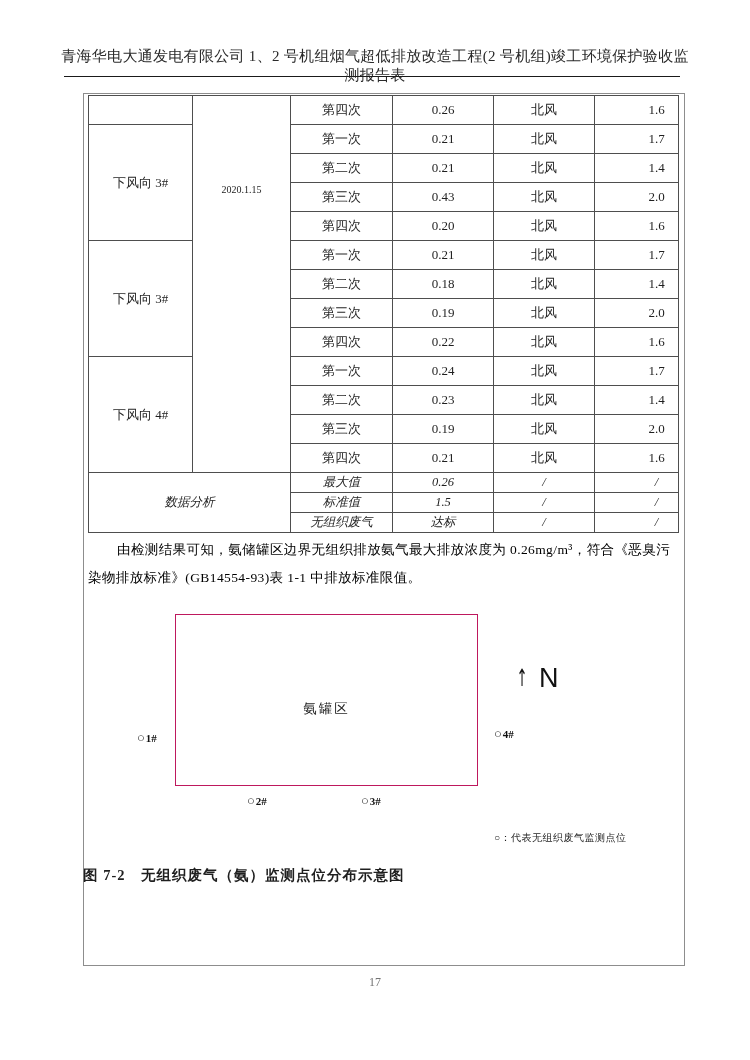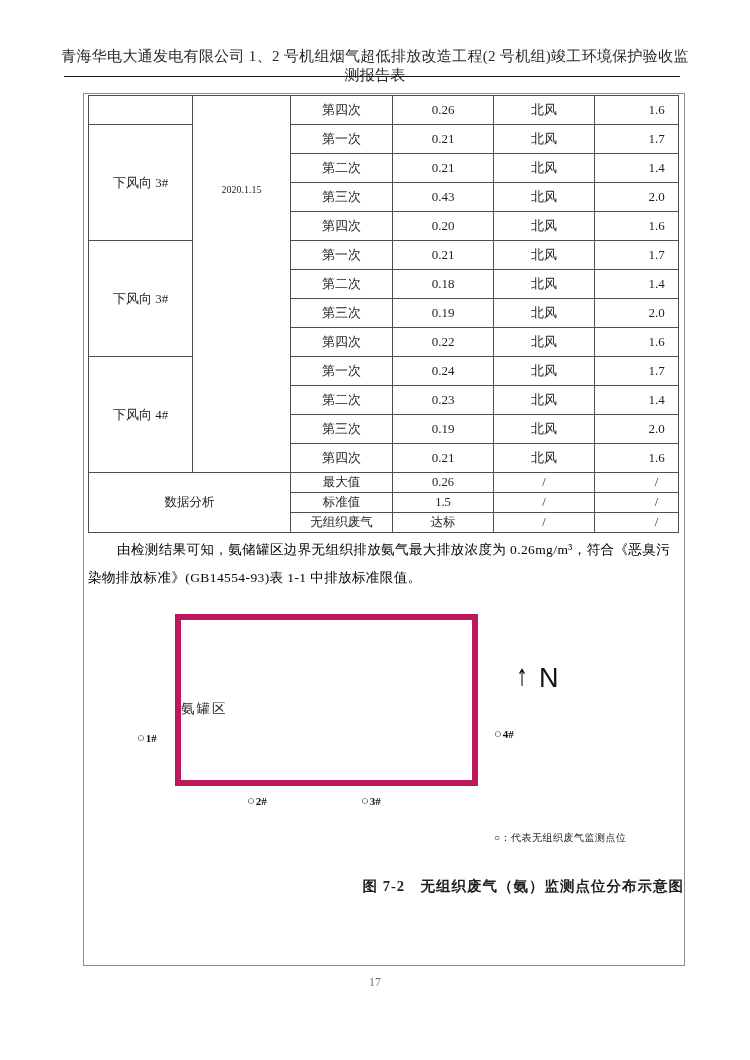--- a/index.html
+++ b/index.html
@@ -29,42 +29,42 @@
   .report-table {
     position:absolute; left:88px; top:95px; width:590px;
     border-collapse:collapse; table-layout:fixed;
   }
   .report-table td {
     border:1px solid #4e4e4e; text-align:center; vertical-align:middle;
     font-size:13px; padding:0; color:#1f1f1f; overflow:hidden;
   }
   .report-table tr.dr { height:29px; }
   .report-table tr.ar { height:20px; }
-  .report-table tr.ar td { font-size:12.5px; }
+  .report-table tr.ar td { font-size:12.5px;font-style:italic; }
   .report-table td.date {
     vertical-align:top; padding-top:86px; line-height:15px; font-size:10px;
   }
   .report-table td.me { position:relative;padding-left:40px; }
   .report-table td.me::after {
     content:"↵"; position:absolute; right:-9px; top:1px;
     font-family:"DejaVu Sans",sans-serif; font-size:8px; color:#b5b5b5;
   }
 
   
   .body-par {
     position:absolute; left:88px; top:536px; width:592px; margin:0;
     font-size:13.5px; line-height:27.5px; text-indent:2.15em;
     letter-spacing:.4px; color:#000000;
   }
 
   
   .tank-rect {
     position:absolute; left:175px; top:614px; width:303px; height:172px;
-    border:6px solid #be185d; box-sizing:border-box;
-    display:flex; align-items:center; padding-top:18px;
+    border:1px solid #be185d; box-sizing:border-box;
+    display:flex; align-items:center; justify-content:center; padding-top:18px;
   }
   .tank-label { font-size:13.5px; letter-spacing:2px; }
   .north {
     position:absolute; left:512px; top:663px;
     display:flex; align-items:flex-start; gap:7px;
   }
   .north .arrow {
     font-family:"DejaVu Sans",sans-serif; font-size:24px; line-height:30px;
     transform:scaleX(.55); color:#111;
   }
@@ -74,22 +74,22 @@
   }
   .mpoint { position:absolute; display:flex; align-items:center; gap:1px; }
   .mpoint .circ { font-size:13px; line-height:13px; color:#111; }
   .mpoint .plabel { font-size:11px; font-weight:bold; color:#111; }
   .p1 { left:137px; top:731px; }
   .p2 { left:247px; top:794px; }
   .p3 { left:361px; top:794px; }
   .p4 { left:494px; top:727px; }
   .legend { position:absolute; left:494px; top:831px; font-size:10px; letter-spacing:.5px; }
   .caption {
-    position:absolute; left:83px; top:866px; width:601px; text-align:right;
-    font-weight:bold; font-size:14.5px; letter-spacing:1px;margin-top:11px;
+    position:absolute; left:83px; top:866px; width:601px; text-align:left;
+    font-weight:bold; font-size:14.5px; letter-spacing:1px;
   }
 
   
   .page-number {
     position:absolute; left:0; top:975px; width:750px; text-align:center;
     font-size:12px; color:#737373;
   }
 </style>
 </head>
 <body>

